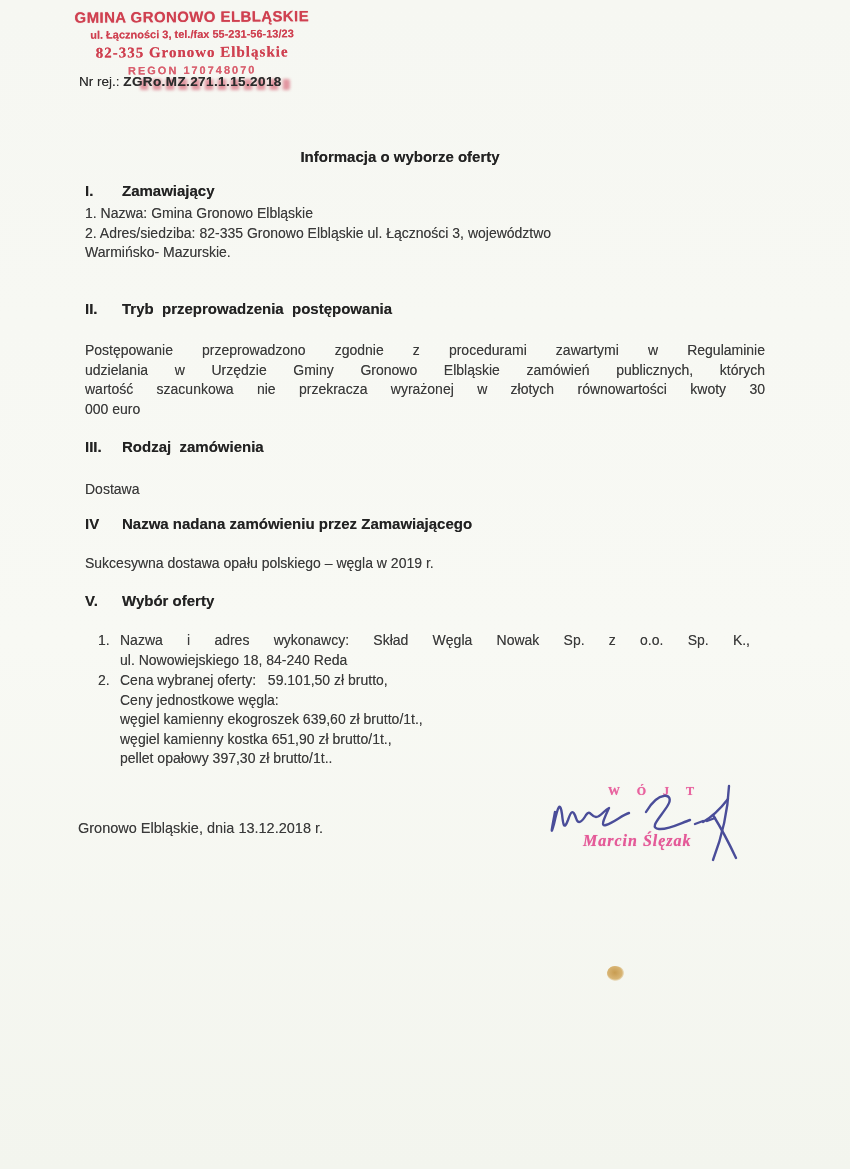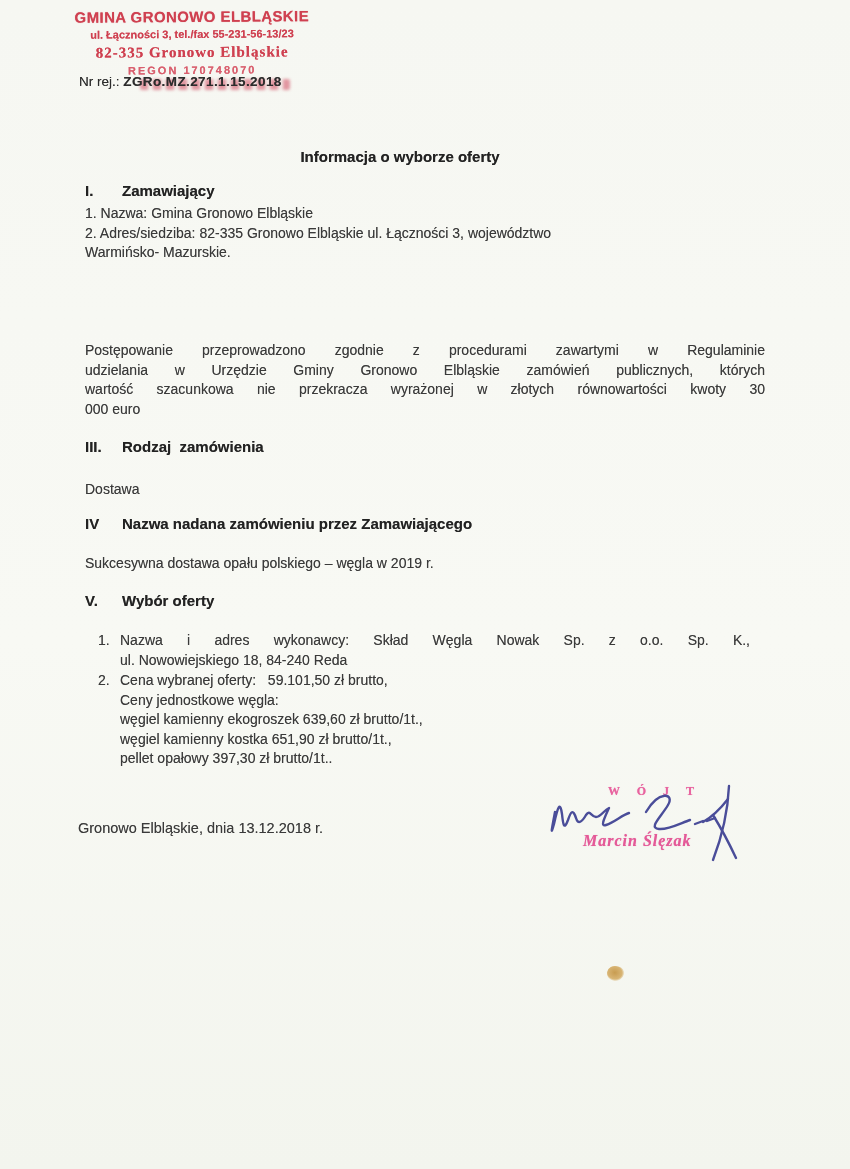--- a/index.html
+++ b/index.html
@@ -79,20 +79,24 @@
   <div class="abs sec-head" style="left:85px;top:182px;width:660px;">
     <span class="rn">I.</span>
     <span>Zamawiający</span>
   </div>
   <div class="abs body-text" style="left:85px;top:204px;width:680px;">
     <div>1. Nazwa: Gmina Gronowo Elbląskie</div>
     <div>2. Adres/siedziba: 82-335 Gronowo Elbląskie ul. Łączności 3, województwo</div>
     <div>Warmińsko- Mazurskie.</div>
   </div>
 
+  <div class="abs sec-head" style="left:85px;top:300px;width:660px;">
+    <span class="rn">II.</span>
+    <span class="prewrap">Tryb  przeprowadzenia  postępowania</span>
+  </div>
   <div class="abs body-text" style="left:85px;top:341px;width:680px;">
     <div class="jline">Postępowanie przeprowadzono zgodnie z procedurami zawartymi w Regulaminie</div>
     <div class="jline">udzielania w Urzędzie Gminy Gronowo Elbląskie zamówień publicznych, których</div>
     <div class="jline">wartość szacunkowa nie przekracza wyrażonej w złotych równowartości kwoty 30</div>
     <div>000 euro</div>
   </div>
 
   <div class="abs sec-head" style="left:85px;top:438px;width:660px;">
     <span class="rn">III.</span>
     <span class="prewrap">Rodzaj  zamówienia</span>

